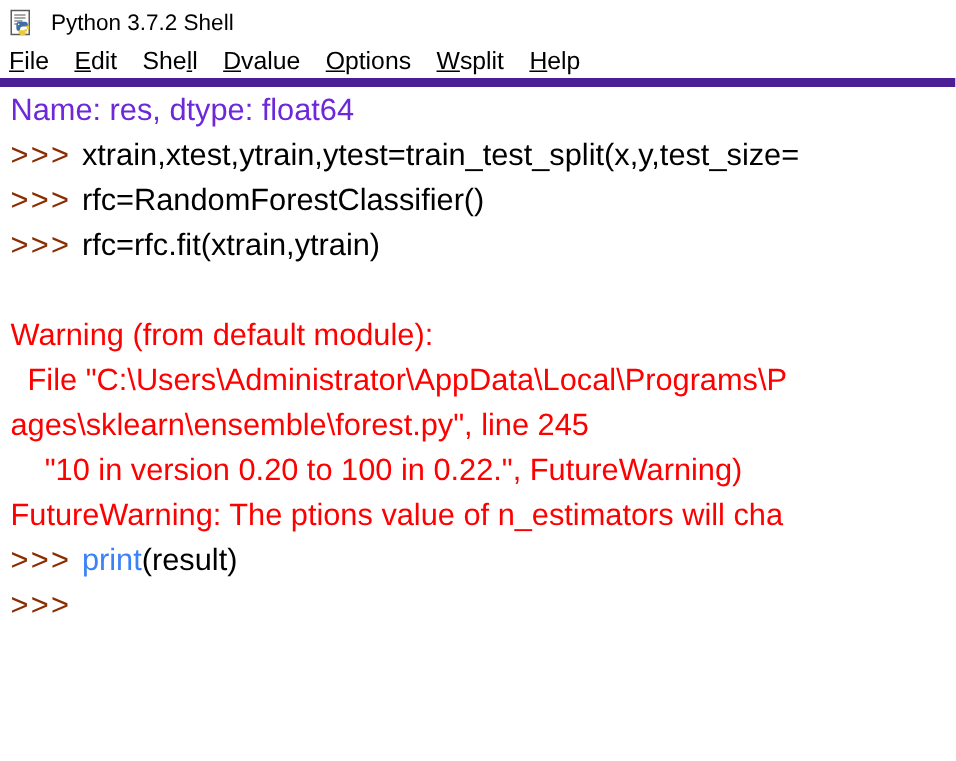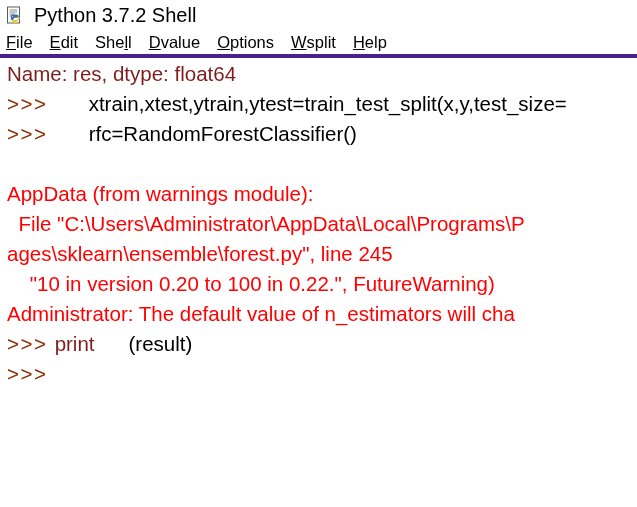--- a/index.html
+++ b/index.html
@@ -33,35 +33,35 @@
   }
   .app-icon {
     width: 20px;
     height: 20px;
     flex: 0 0 20px;
     margin-right: 8px;
     position: relative;
   }
   .title-text {
     font-family: "Liberation Sans", sans-serif;
-    font-size: 20px;
+    font-size: 15px;
     color: #000000;
     white-space: nowrap;
     letter-spacing: 0px;
   }
 
   
   .menubar {
     height: 27px;
     display: flex;
     align-items: center;
     padding-left: 6px;
     background: #ffffff;
     box-sizing: border-box;
-    border-bottom: 4px solid #4c1d95;
+    border-bottom: 6px solid #4c1d95;
   }
   .menu-item {
     font-family: "Liberation Sans", sans-serif;
     font-size: 16.5px;
     color: #000000;
     margin-right: 17px;
     white-space: nowrap;
     cursor: default;
   }
   .menu-item .mn {
@@ -85,24 +85,24 @@
     line-height: 30px;
     font-family: "Liberation Sans", sans-serif;
     font-size: 20.5px;
     white-space: pre;
     color: #000000;
     overflow: visible;
   }
 
   .tok { white-space: pre; }
   .c-prompt  { color: #8b2d00; letter-spacing: 1.5px; }
-  .c-output  { color: #7f1d1d; }
+  .c-output  { color: #6d28d9; }
   .c-error   { color: #ff0000; }
-  .c-builtin { color: #7f1d1d; }
-  .c-code    { color: #000000; margin-left: 34px; }
+  .c-builtin { color: #3b82f6; }
+  .c-code    { color: #000000; }
 </style>
 </head>
 <body>
 
 <div id="app">
 
   <div class="titlebar">
     <div class="app-icon">
       <svg width="20" height="20" viewBox="0 0 20 20" xmlns="http://www.w3.org/2000/svg">
         <rect x="1.5" y="1" width="12" height="16" fill="#ffffff" stroke="#5b5b5b" stroke-width="1"></rect>
@@ -126,23 +126,24 @@
     <div class="menu-item"><span></span><span class="mn">D</span><span>value</span></div>
     <div class="menu-item"><span></span><span class="mn">O</span><span>ptions</span></div>
     <div class="menu-item"><span></span><span class="mn">W</span><span>split</span></div>
     <div class="menu-item"><span></span><span class="mn">H</span><span>elp</span></div>
   </div>
 
   <div class="shell" id="shell-area">
       <div class="line"><span class="tok c-output">Name: res, dtype: float64</span></div>
       <div class="line"><span class="tok c-prompt">&gt;&gt;&gt; </span><span class="tok c-code">xtrain,xtest,ytrain,ytest=train_test_split(x,y,test_size=</span></div>
       <div class="line"><span class="tok c-prompt">&gt;&gt;&gt; </span><span class="tok c-code">rfc=RandomForestClassifier()</span></div>
+      <div class="line"><span class="tok c-prompt">&gt;&gt;&gt; </span><span class="tok c-code">rfc=rfc.fit(xtrain,ytrain)</span></div>
       <div class="line"><span class="tok c-code"> </span></div>
-      <div class="line"><span class="tok c-error">AppData (from warnings module):</span></div>
+      <div class="line"><span class="tok c-error">Warning (from default module):</span></div>
       <div class="line"><span class="tok c-error">  File "C:\Users\Administrator\AppData\Local\Programs\P</span></div>
       <div class="line"><span class="tok c-error">ages\sklearn\ensemble\forest.py", line 245</span></div>
       <div class="line"><span class="tok c-error">    "10 in version 0.20 to 100 in 0.22.", FutureWarning)</span></div>
-      <div class="line"><span class="tok c-error">Administrator: The default value of n_estimators will cha</span></div>
+      <div class="line"><span class="tok c-error">FutureWarning: The ptions value of n_estimators will cha</span></div>
       <div class="line"><span class="tok c-prompt">&gt;&gt;&gt; </span><span class="tok c-builtin">print</span><span class="tok c-code">(result)</span></div>
       <div class="line"><span class="tok c-prompt">&gt;&gt;&gt; </span></div>
     </div>
 
 </div>
 
 </body></html>

